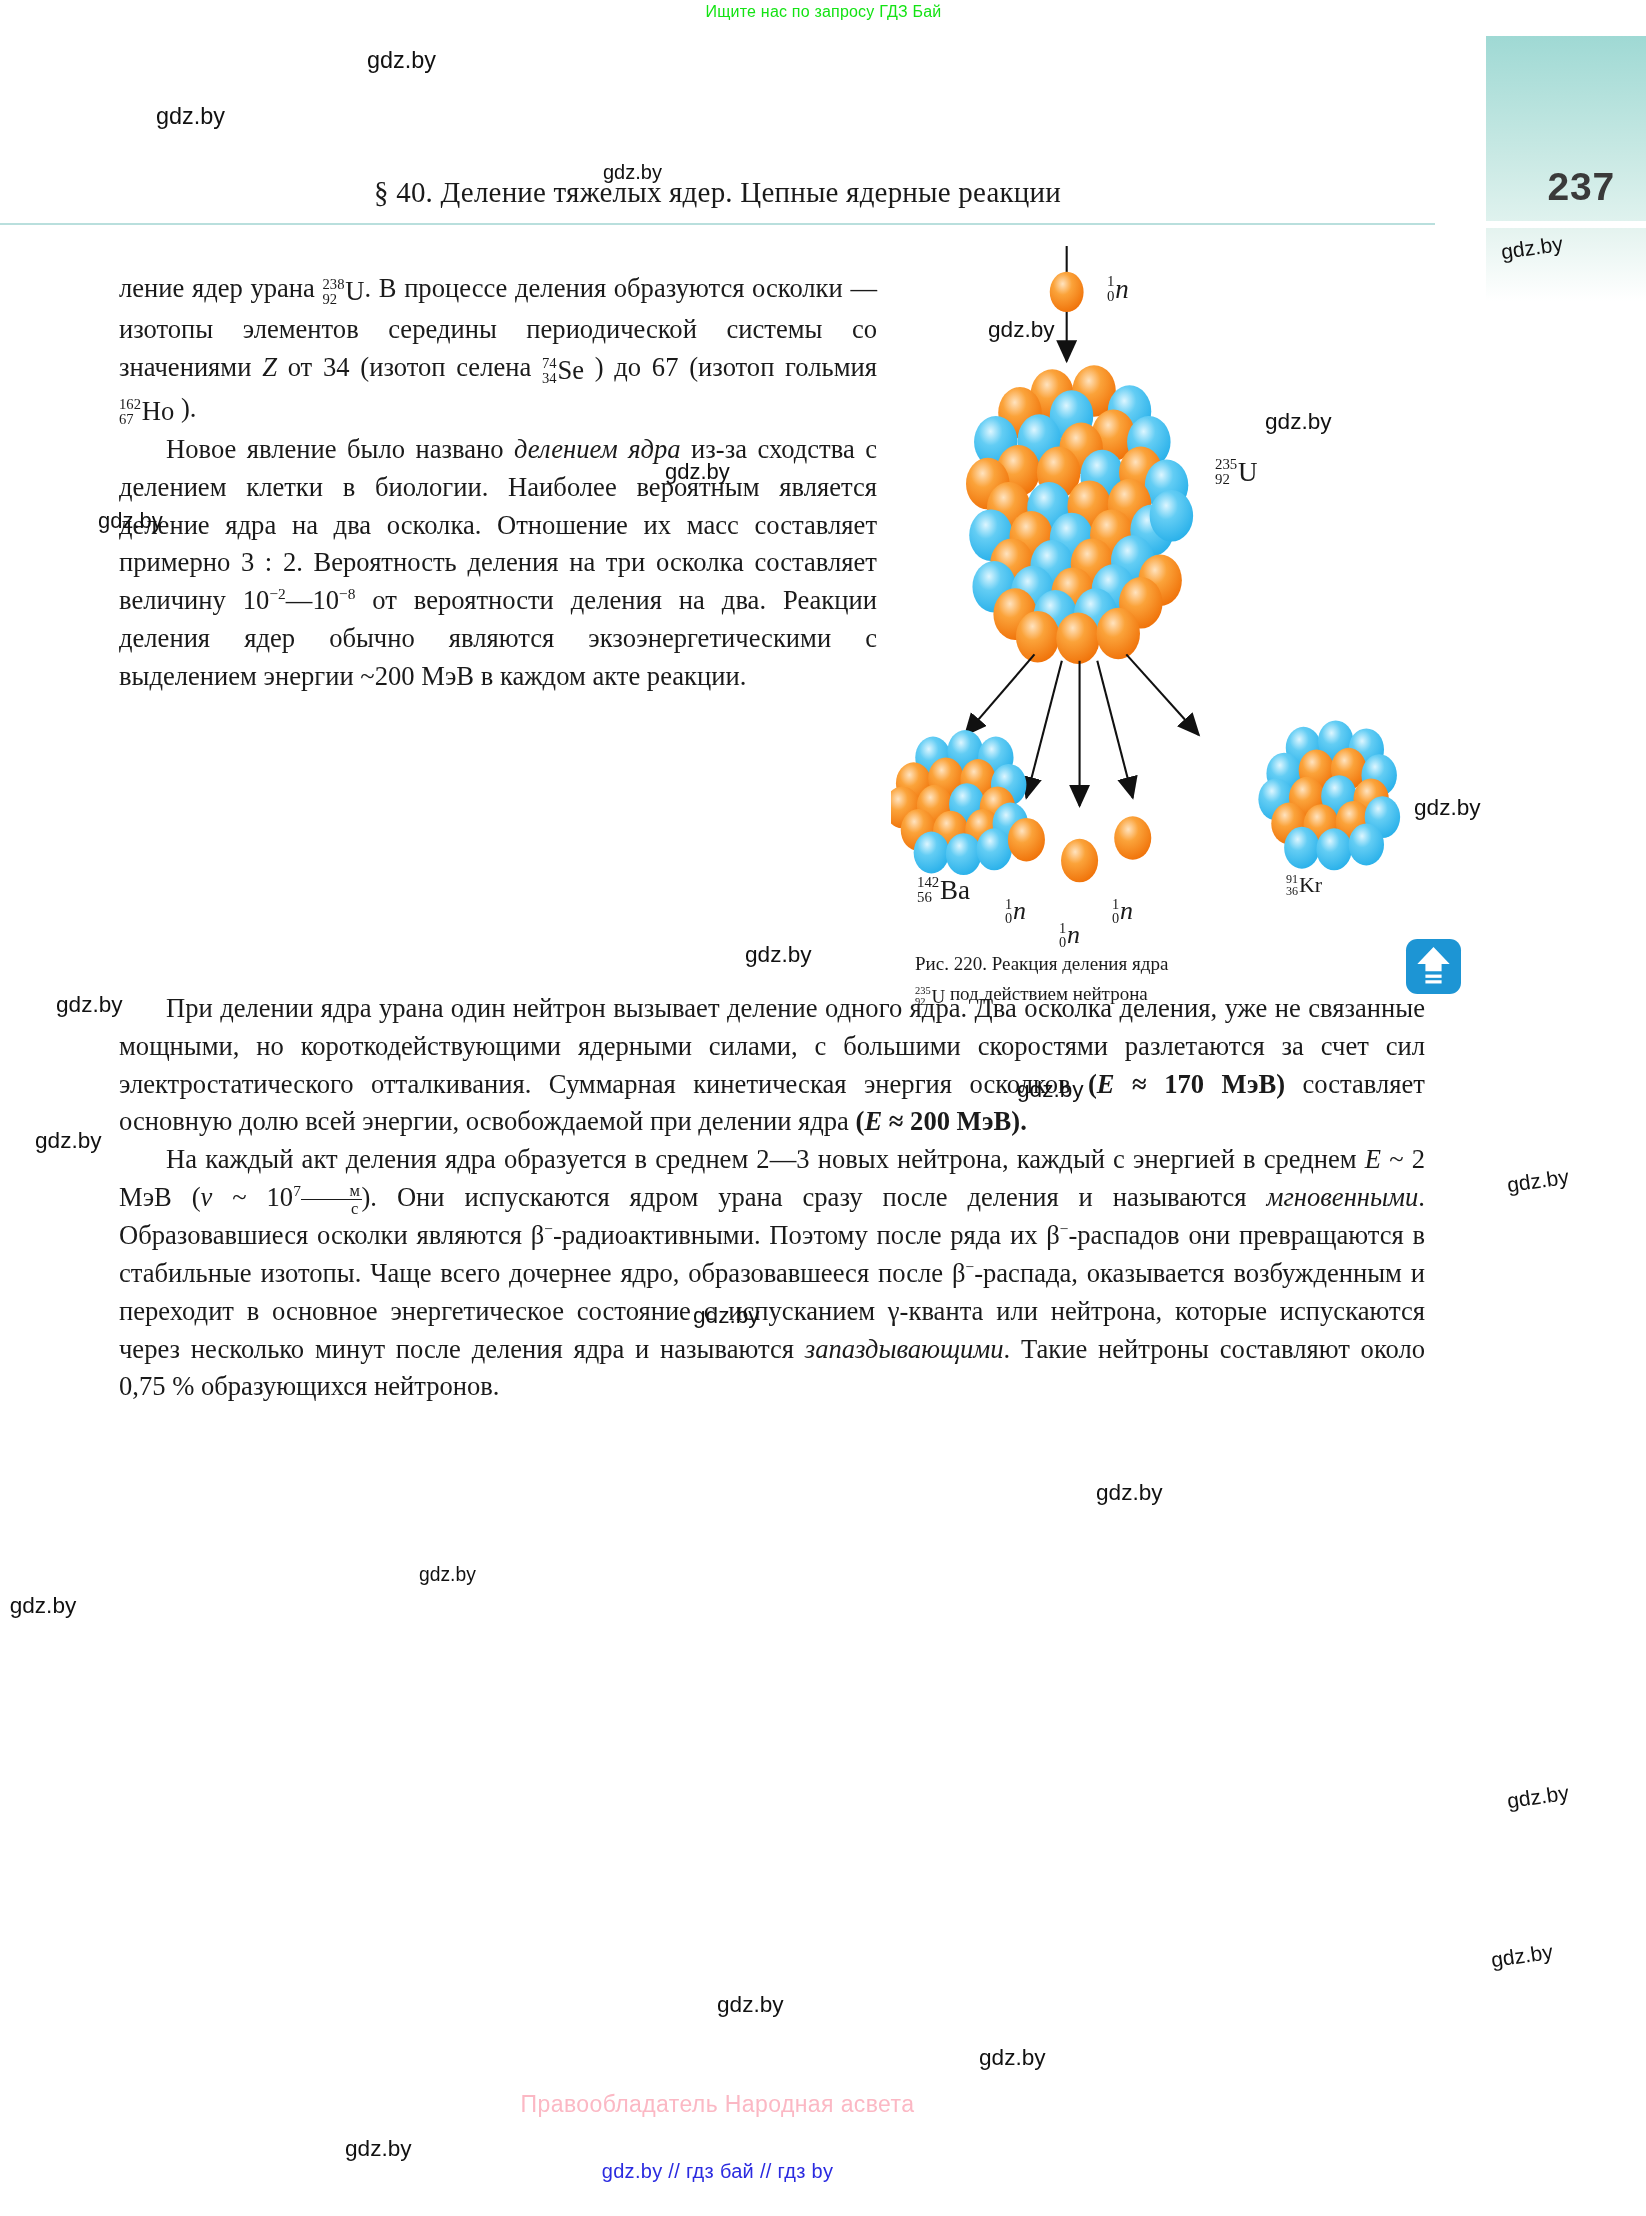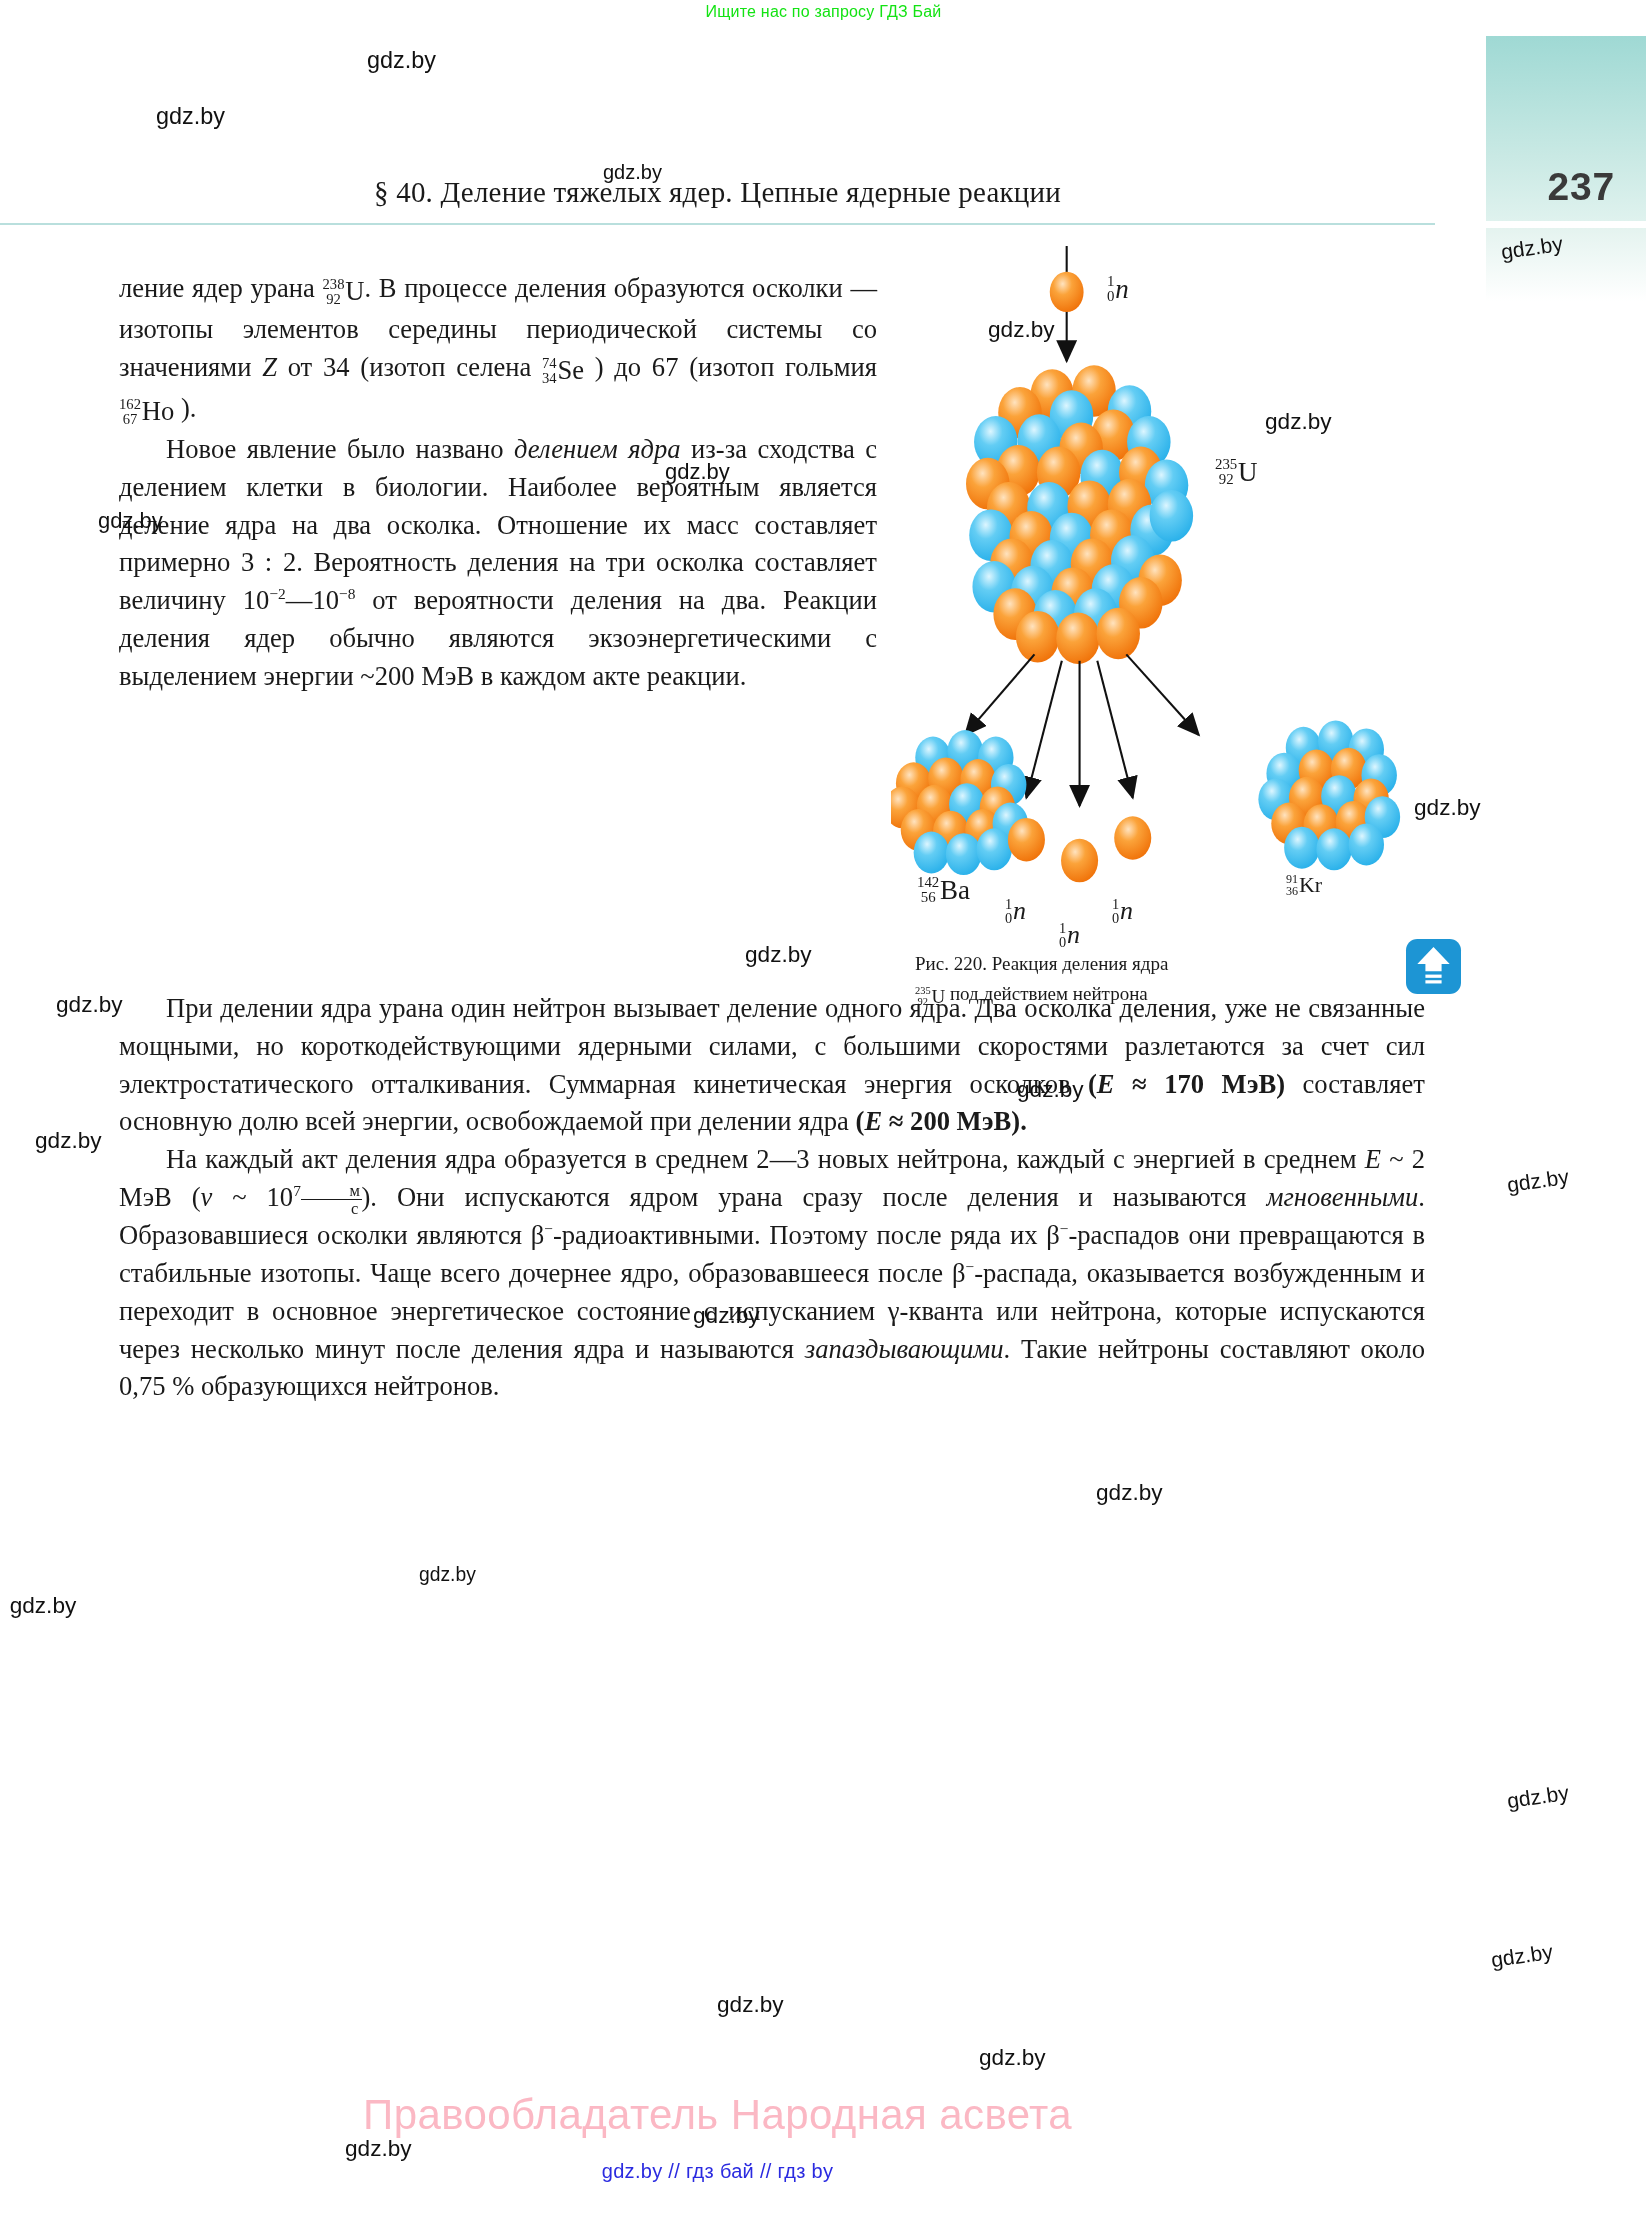--- a/index.html
+++ b/index.html
@@ -61,21 +61,21 @@
   }
   p { margin:0 0 0 0; text-indent:47px; }
   p.noind { text-indent:0; }
   .ital { font-style:italic; }
   .bold { font-weight:bold; }
 
   
   .iso { display:inline-block; vertical-align:-0.05em; white-space:nowrap; }
   .iso .nums {
     display:inline-block; vertical-align:middle;
-    text-align:center; font-size:.55em; line-height:1.02;
+    text-align:left; font-size:.55em; line-height:1.02;
   }
   .iso .nums span { display:block; }
   .iso .sym { display:inline-block; vertical-align:middle; margin-left:0.8px; }
   .iso.itl .sym { font-style:italic; }
   sup.ex { font-size:.58em; vertical-align:super; }
   .frac {
     display:inline-block; vertical-align:middle; text-align:center;
     font-size:.62em; line-height:1.05;
   }
   .frac .num { display:block; border-bottom:1.3px solid #1a1a1a; padding:0 1.6px; }
@@ -92,21 +92,21 @@
   .upbtn {
     position:absolute; left:1406px; top:939px;
     width:55px; height:55px; border-radius:11.3px;
     background:#1d95d4;
   }
 
   
   .copyright {
     position:absolute; top:2091px; left:0; width:1435px; text-align:center;
     font-family:"Liberation Sans", sans-serif;
-    font-size:42px; color:#fbb8c4; letter-spacing:0.4px;
+    font-size:23px; color:#fbb8c4; letter-spacing:0.4px;
   }
   .bottomlinks {
     position:absolute; top:2160px; left:0; width:1435px; text-align:center;
     font-family:"Liberation Sans", sans-serif;
     font-size:20px; color:#2b2be0; letter-spacing:0.3px;
   }
 
   
   .wm {
     position:absolute;

